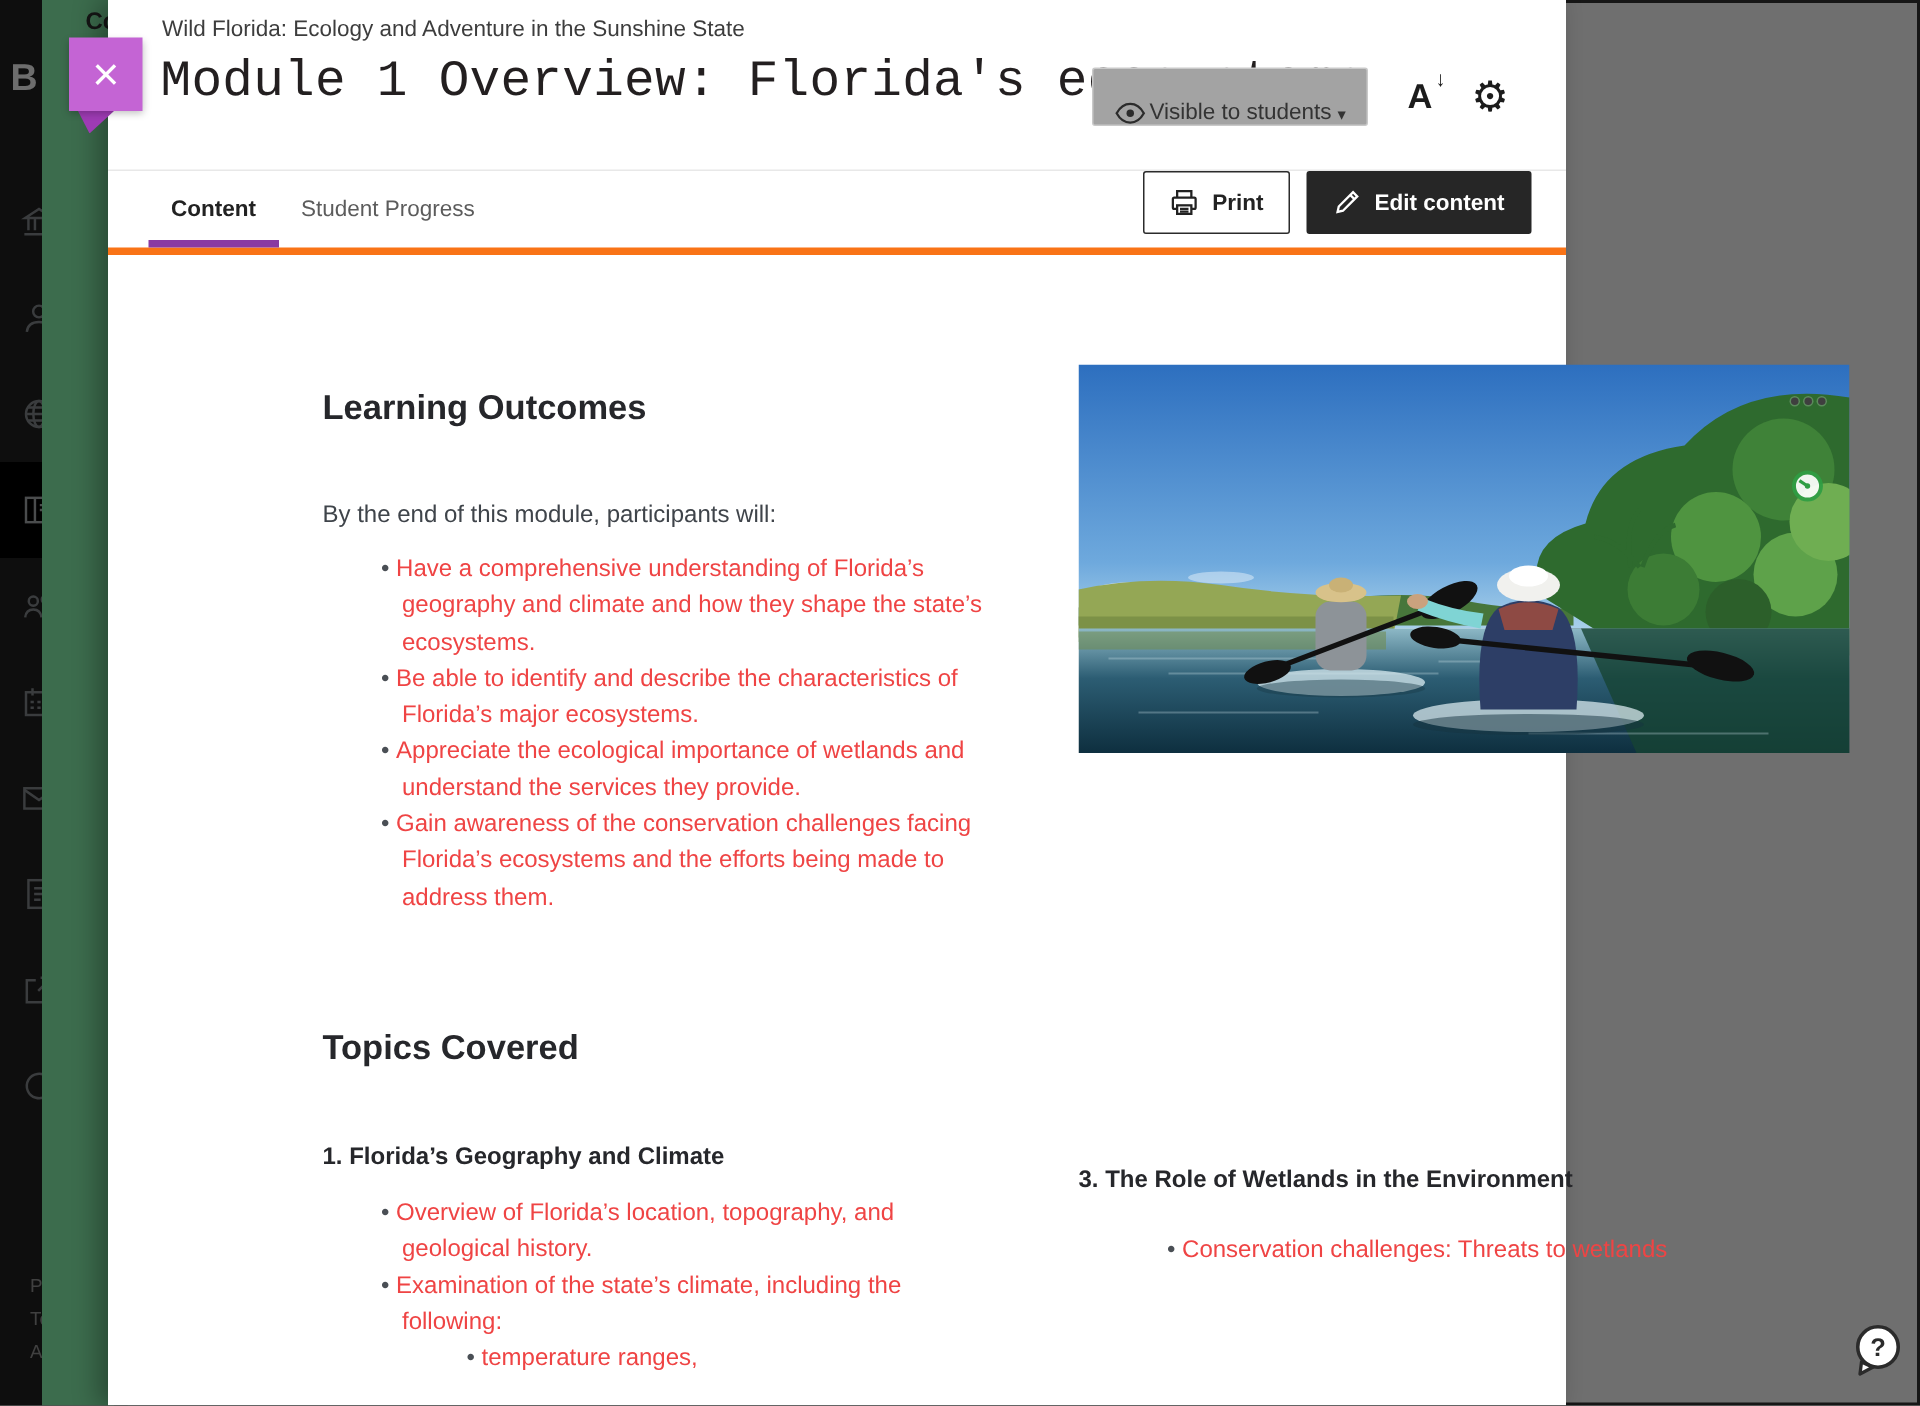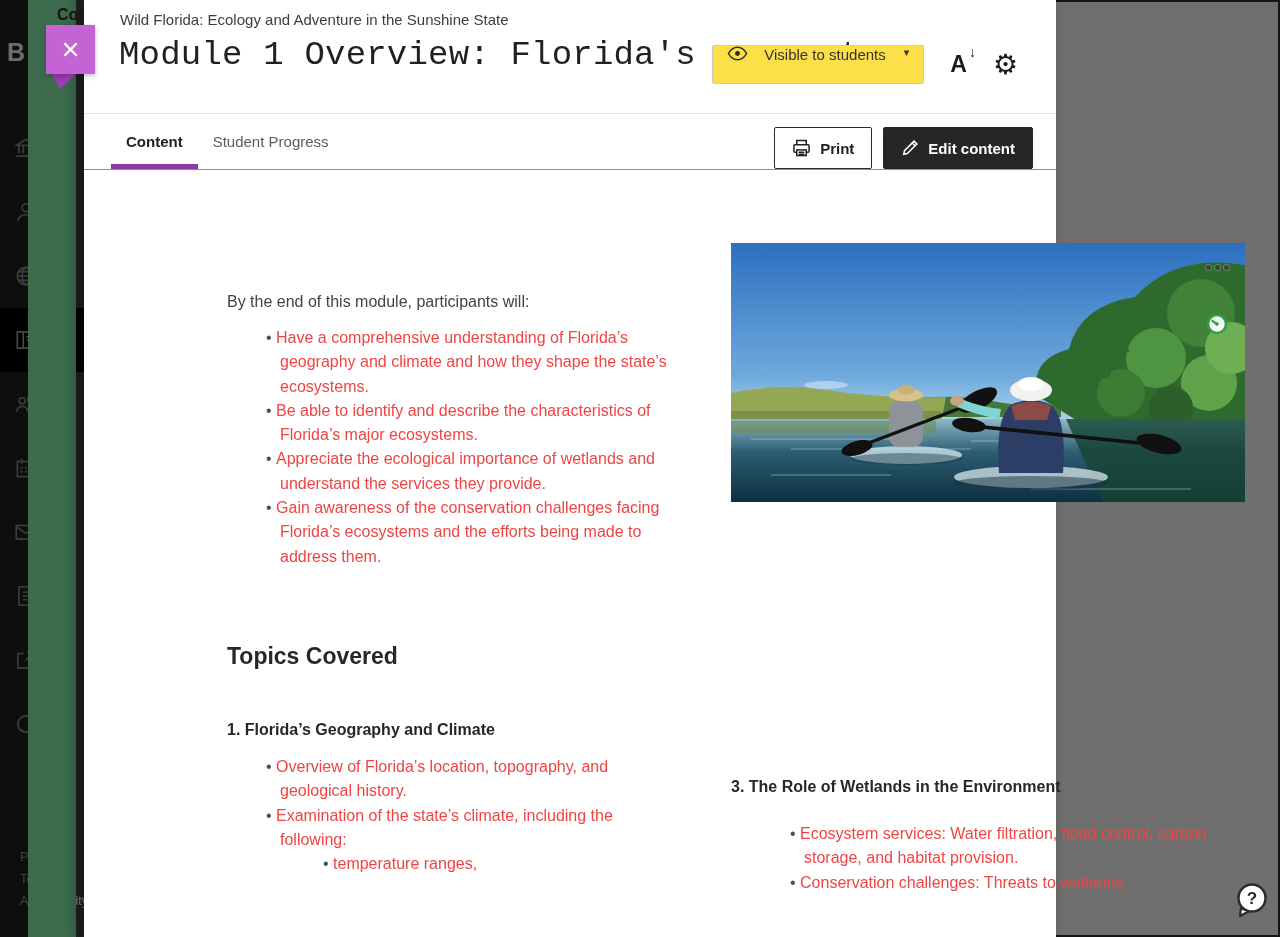--- a/index.html
+++ b/index.html
@@ -25,37 +25,37 @@
 
   
   .close-btn{position:absolute;left:46px;top:25px;width:49px;height:49px;background:#c464d4;border:none;
              display:flex;align-items:center;justify-content:center;z-index:30;cursor:pointer;
              box-shadow:0 2px 5px rgba(0,0,0,.25);}
   .close-x{color:#fff;font-size:31px;line-height:1;font-weight:400;}
   .close-tail{position:absolute;left:52px;top:74px;width:24px;height:15px;background:#9e3bb4;
               clip-path:polygon(0 0,100% 0,32% 100%);z-index:29;}
 
   
-  .panel{position:absolute;left:84px;top:0;width:972px;height:100%;background:#fff;
+  .panel{position:absolute;left:72px;top:0;width:972px;height:100%;background:#fff;
          box-shadow:-7px 0 16px rgba(0,0,0,.32);z-index:10;}
   .panel-header{position:relative;height:114px;border-bottom:1px solid #e8e8e8;}
   .overline{position:absolute;left:36px;top:11px;font-size:15px;color:#3d3d3d;}
   .page-title{position:absolute;left:35px;top:36px;margin:0;font-family:Liberation Mono, monospace;
               font-size:34px;font-weight:500;color:#231f20;letter-spacing:.2px;white-space:nowrap;}
   .header-controls{position:absolute;right:38px;top:45px;display:flex;align-items:center;gap:26px;}
-  .vis-btn{display:flex;align-items:flex-start;gap:16px;height:39px;padding:0 14px;background:#fde047;
+  .vis-btn{display:flex;align-items:flex-end;gap:2px;height:39px;padding:0 14px;background:#a3a3a3;
            border:1px solid #c9c9c9;border-radius:2px;font-size:15px;color:#333;cursor:pointer;
            font-family:inherit;}
   .caret{font-size:11px;color:#333;margin-left:2px;}
   .icon-btn{background:none;border:none;padding:0;cursor:pointer;line-height:1;}
   .ally{position:relative;font-weight:800;font-size:23px;color:#1c1c1c;}
   .ally-arrow{position:absolute;top:-8px;right:-9px;font-size:14px;font-weight:700;color:#1c1c1c;}
   .gear{font-size:28px;color:#1c1c1c;}
 
-  .tab-row{position:relative;height:56px;border-bottom:1px solid #f97316;display:flex;align-items:flex-end;}
+  .tab-row{position:relative;height:56px;border-bottom:5px solid #f97316;display:flex;align-items:flex-start;}
   .tabs{display:flex;height:100%;padding-left:27px;}
   .tab{position:relative;display:flex;align-items:center;padding:0 15px;font-size:15px;color:#5c5c5c;
        background:none;border:none;cursor:pointer;font-family:inherit;}
   .tab.active{color:#222;font-weight:700;}
   .tab.active::after{content:"";position:absolute;left:0;right:0;bottom:0;height:5px;background:#8a3aa2;}
   .tab-actions{margin-left:auto;display:flex;gap:11px;padding-right:23px;}
   .btn{display:flex;align-items:center;gap:9px;height:42px;padding:0 17px;border-radius:2px;
        font-size:15px;font-weight:700;cursor:pointer;font-family:inherit;}
   .btn-print{background:#fff;border:1px solid #2b2b2b;color:#222;}
   .btn-edit{background:#262626;border:1px solid #262626;color:#fff;}
@@ -224,20 +224,21 @@
               <path d="m12.5 4.5 3 3"></path>
             </svg>
           <span>Edit content</span>
         </button>
       </div>
     </div>
 
     <div class="content">
 
       <div class="col-left">
+        <h2 class="sec-heading lo-heading">Learning Outcomes</h2>
         <p class="intro">By the end of this module, participants will:</p>
         <ul class="blist">
 
         <li>Have a comprehensive understanding of Florida’s geography and climate and how they shape the state’s ecosystems.</li>
             <li>Be able to identify and describe the characteristics of Florida’s major ecosystems.</li>
             <li>Appreciate the ecological importance of wetlands and understand the services they provide.</li>
             <li>Gain awareness of the conservation challenges facing Florida’s ecosystems and the efforts being made to address them.</li>
           </ul>
 
         <h2 class="sec-heading topics-heading">Topics Covered</h2>
@@ -323,21 +324,20 @@
                 <circle cx="11" cy="11" r="9" fill="#ffffff" opacity=".92" stroke="#2f9e44" stroke-width="2.6"></circle>
                 <line x1="11" y1="11" x2="5.6" y2="7.4" stroke="#2f9e44" stroke-width="2.2"></line>
                 <circle cx="11" cy="11" r="1.8" fill="#2f9e44"></circle>
               </svg>
           </button>
         </div>
 
         <h3 class="topic-title">3. The Role of Wetlands in the Environment</h3>
         <ul class="blist">
 
-            <li>Ecosystem services: Water filtration, flood control, carbon storage, and habitat provision.</li>
             <li>Conservation challenges: Threats to wetlands</li>
           </ul>
       </div>
     </div>
   </section>
 
   <button class="help">
     <svg width="38" height="40" viewBox="0 0 38 40">
       <circle cx="20" cy="17" r="13.5" fill="#fff" stroke="#2b2b2b" stroke-width="2.4"></circle>
       <polygon points="9,27 16.5,30.5 8,35" fill="#fff" stroke="#2b2b2b" stroke-width="2.2" stroke-linejoin="round"></polygon>

